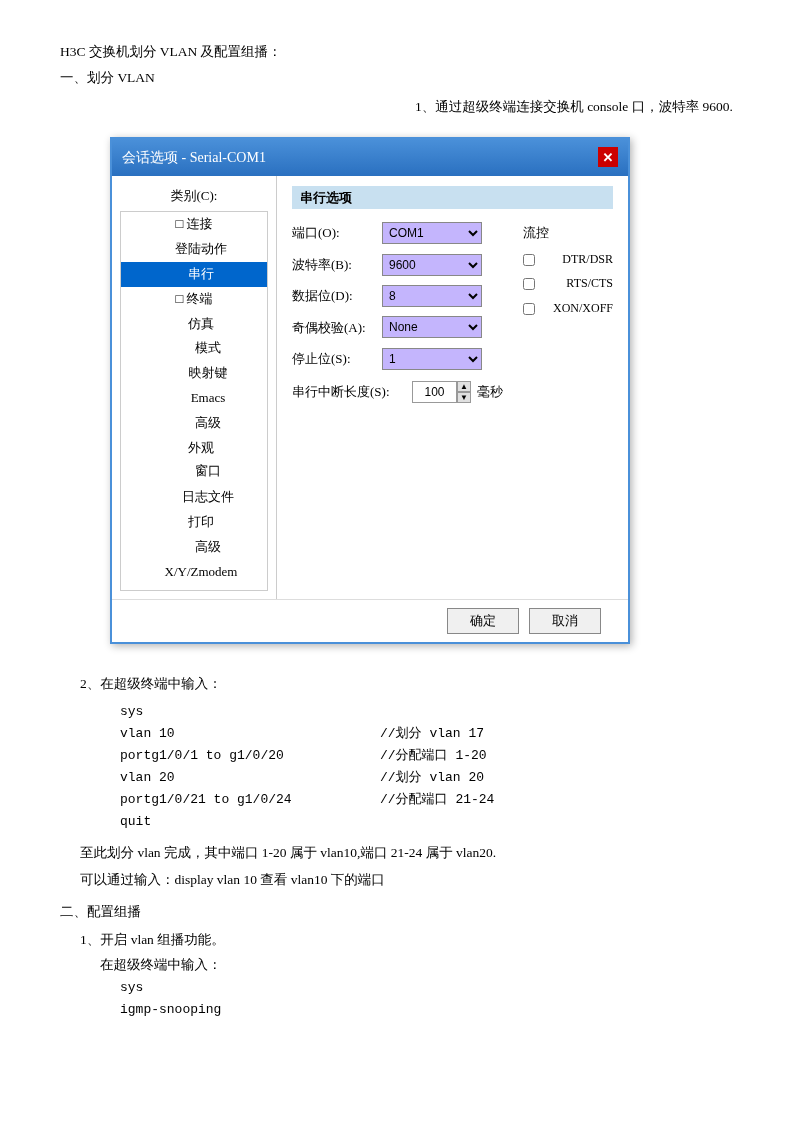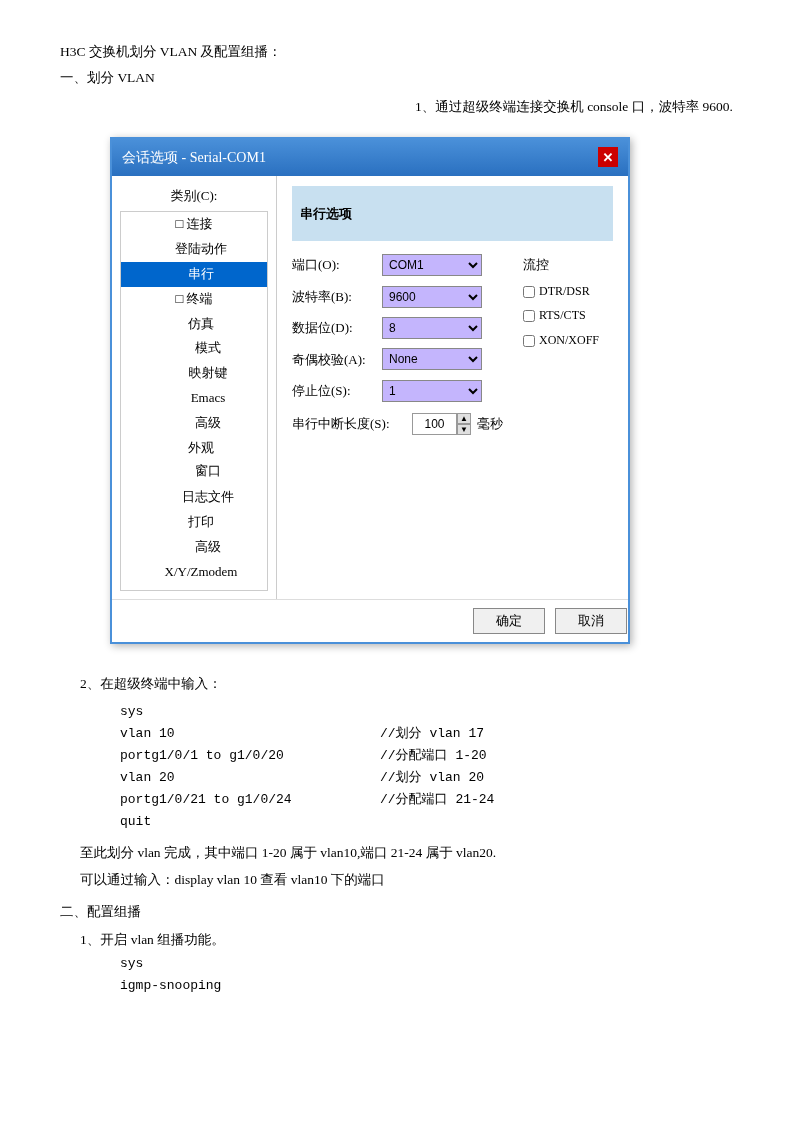--- a/index.html
+++ b/index.html
@@ -96,21 +96,21 @@
     }
 
     
     .dialog-right {
       flex: 1;
       padding: 10px 15px;
     }
 
     .right-section-title {
       background: #c8e0f0;
-      padding: 16px 8px;
+      padding: 0 8px;
       font-size: 13px;
       margin-bottom: 12px;
       font-weight: bold;
     }
 
     .form-row {
       display: flex;
       align-items: center;
       margin-bottom: 8px;
       font-size: 13px;
@@ -137,20 +137,21 @@
 
     .flow-title {
       margin-bottom: 4px;
     }
 
     .checkbox-row {
       display: flex;
       align-items: center;
       margin-bottom: 3px;
       font-size: 12px;
+      justify-content: space-between;
     }
 
     .checkbox-row input[type=checkbox] {
       margin-right: 4px;
       width: 12px;
       height: 12px;
     }
 
     .right-panel-inner {
       position: relative;
@@ -205,21 +206,21 @@
       line-height: 1;
     }
 
     .ms-label {
       margin-left: 6px;
       font-size: 13px;
     }
 
     
     .dialog-footer {
-      padding: 8px 1px;
+      padding: 8px 27px;
       display: flex;
       justify-content: flex-end;
       gap: 10px;
       border-top: 1px solid #ddd;
     }
 
     .dialog-btn {
       width: 72px;
       height: 26px;
       border: 1px solid #888;
@@ -385,18 +386,19 @@
           <span class="code-cmd">quit</span>
         </div>
       </div>
     <p style="margin-top:8px; margin-bottom:2px;">至此划分 vlan 完成，其中端口 1-20 属于 vlan10,端口 21-24 属于 vlan20.</p>
     <p style="margin-bottom:8px;">可以通过输入：display vlan 10 查看 vlan10 下的端口</p>
   </div>
 
   <p style="margin-top:8px; margin-bottom:4px;">二、配置组播</p>
   <div class="sub-section">
     <p>1、开启 vlan 组播功能。</p>
+    <p style="margin-left:20px;">在超级终端中输入：</p>
     <div class="code-block" id="code-block2">
         <div>sys</div>
         <div>igmp-snooping</div>
       </div>
   </div>
 </div>
 
 </body></html>

